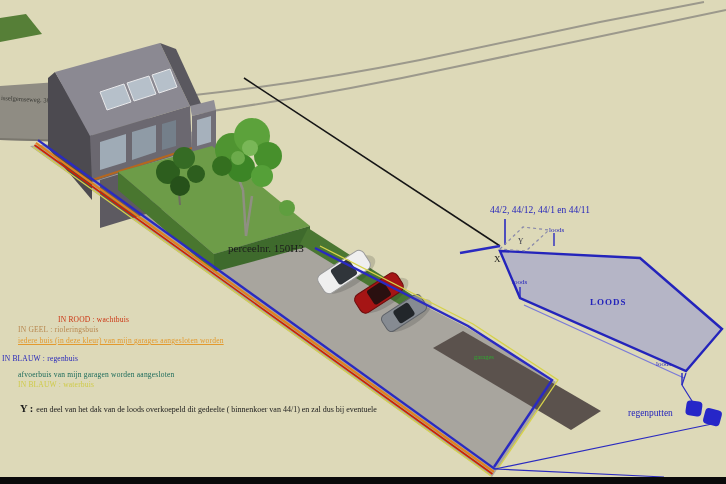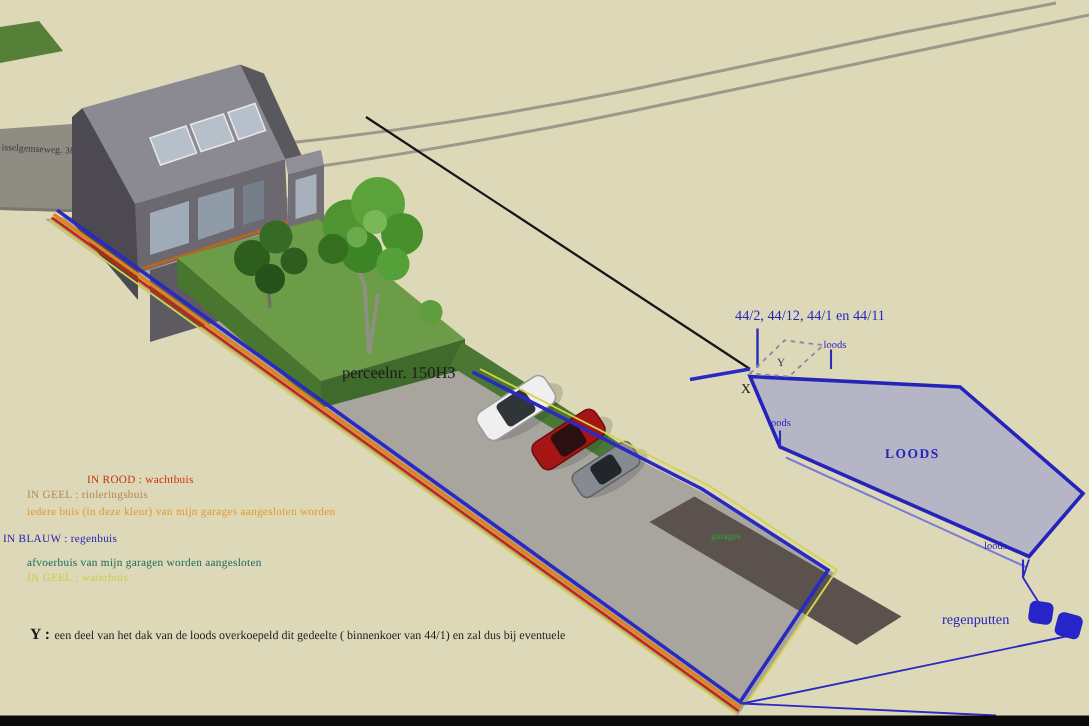--- a/index.html
+++ b/index.html
@@ -6,21 +6,21 @@
   .stage{
     position:relative;width:726px;height:484px;overflow:hidden;
     background:#ddd9b8;
     font-family:"Liberation Serif", serif;
   }
   .stage svg{position:absolute;left:0;top:0;}
   .overlay{position:absolute;z-index:5;white-space:nowrap;}
   .legend-line{font-size:7.5px;letter-spacing:.2px;}
   .c-rood{color:#cc3311;margin-left:40px;}
   .c-bruin{color:#b8874f;}
-  .c-oranje{color:#e39a2e;}
+  .c-oranje{color:#e39a2e;text-decoration:underline;}
   .c-blauw{color:#2424bb;}
   .c-teal{color:#1a6a5a;}
   .c-geel{color:#cfcb49;}
   .note-line{font-size:8px;color:#1c1c1c;}
   .note-prefix{font-size:10.5px;font-weight:bold;margin-right:3px;}
   .note-indent{padding-left:10px;}
   svg text{font-family:"Liberation Serif", serif;}
 </style>
 </head>
 <body>
@@ -166,19 +166,19 @@
   <text x="628" y="416" font-size="9.5" fill="#2424bb">regenputten</text>
 
   <rect x="0" y="477" width="726" height="7" fill="#0a0a0a"></rect>
 </svg>
 
 <div class="overlay legend-line c-rood" style="left:18px;top:315px;">IN ROOD  :  wachtbuis</div>
 <div class="overlay legend-line c-bruin" style="left:18px;top:325px;">IN GEEL  :  rioleringsbuis</div>
 <div class="overlay legend-line c-oranje" style="left:18px;top:336px;">iedere buis (in deze kleur) van mijn garages aangesloten worden</div>
 <div class="overlay legend-line c-blauw" style="left:2px;top:354px;">IN BLAUW  :   regenbuis</div>
 <div class="overlay legend-line c-teal" style="left:18px;top:370px;">afvoerbuis  van mijn garagen worden aangesloten</div>
-<div class="overlay legend-line c-geel" style="left:18px;top:380px;">IN GEEL  :  waterbuis</div>
+<div class="overlay legend-line c-geel" style="left:18px;top:380px;">IN BLAUW  :  waterbuis</div>
 
-<div class="overlay note-line" style="left:20px;top:418px;text-align:center;">
+<div class="overlay note-line" style="left:20px;top:403px;text-align:center;">
   <span class="note-prefix">Y :</span><span>een deel van het dak van de loods overkoepeld dit gedeelte ( binnenkoer van 44/1) en zal dus bij eventuele</span>
 </div>
 
 </div>
 
 </body></html>

